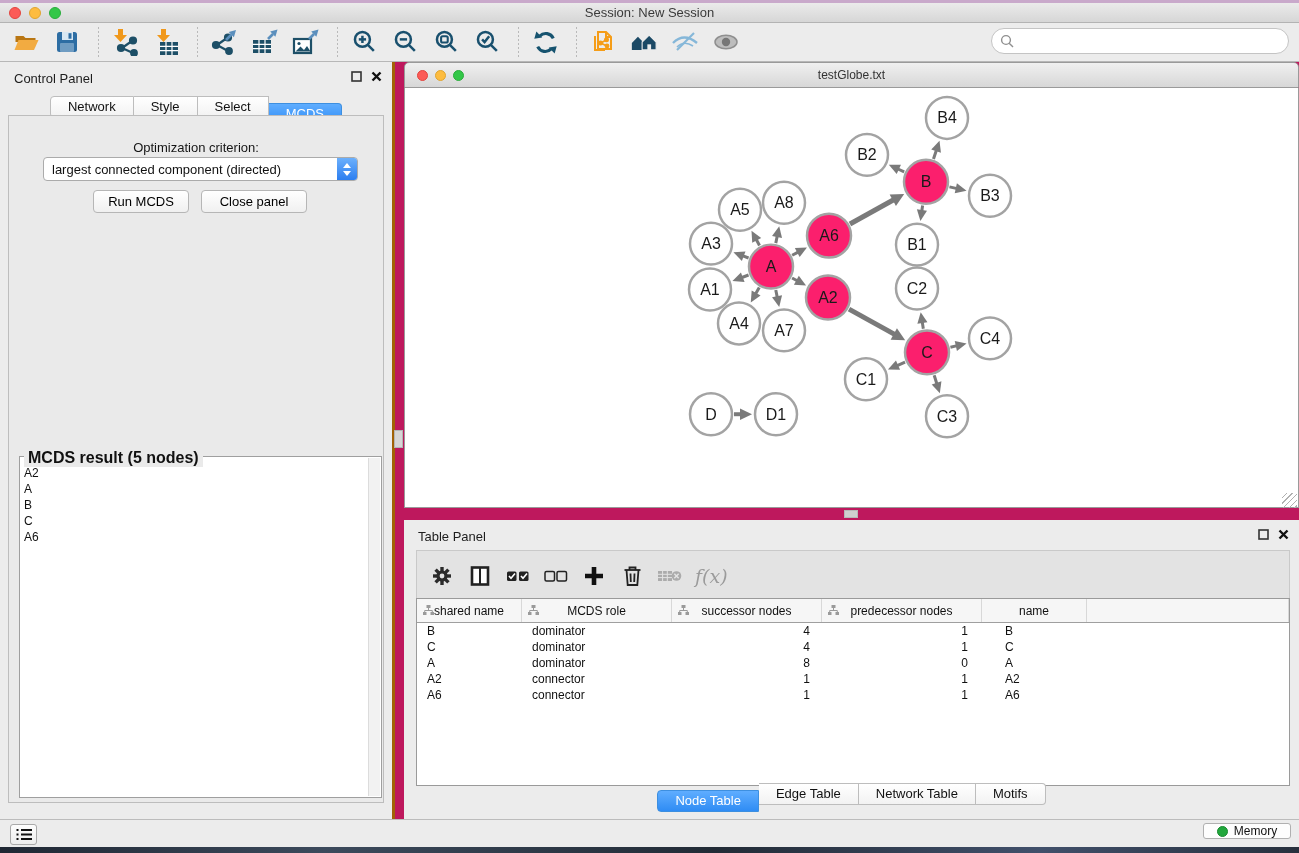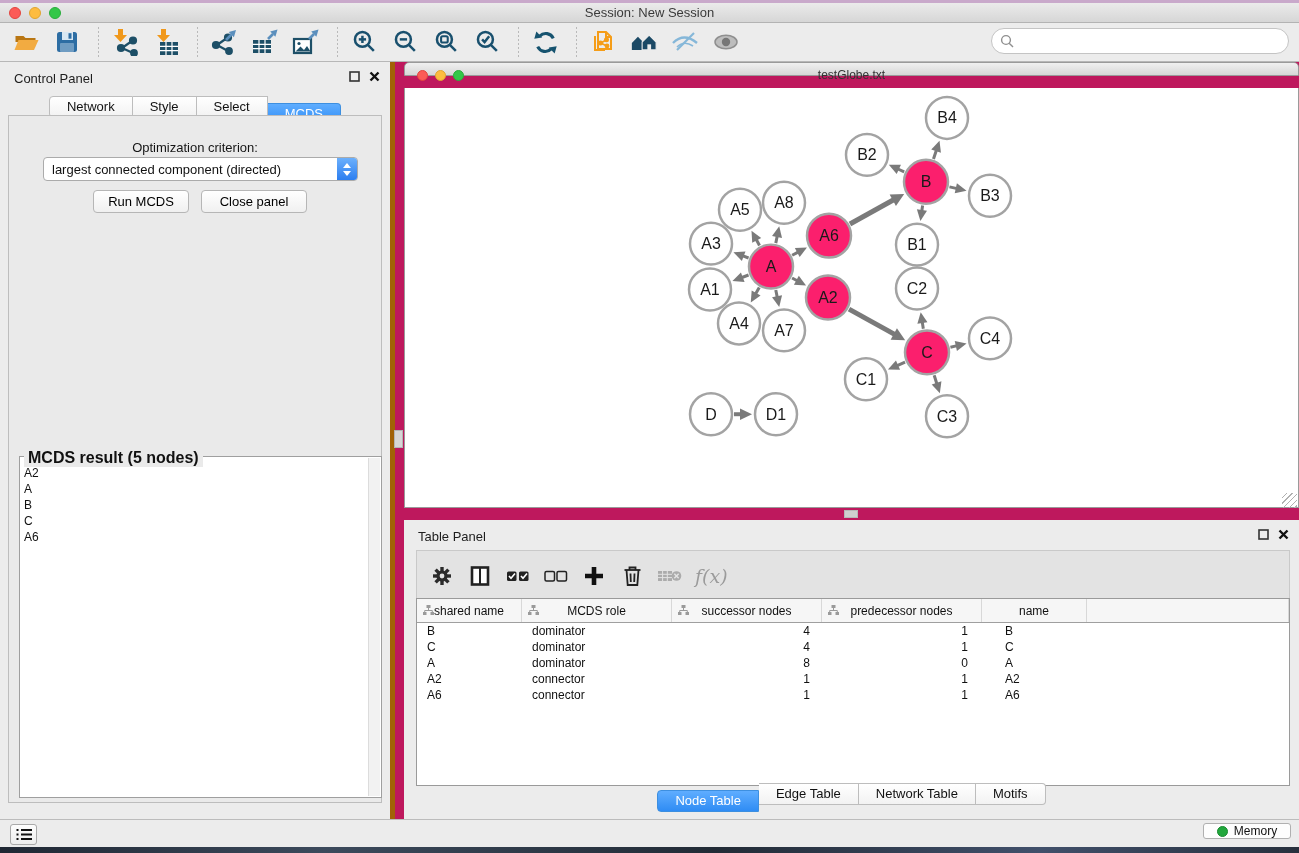--- a/index.html
+++ b/index.html
@@ -15,21 +15,21 @@
   .light.red{background:#fc5b57;border:1px solid #e2453f;box-sizing:border-box;}
   .light.yellow{background:#fdbc40;border:1px solid #e0a530;box-sizing:border-box;}
   .light.green{background:#33c748;border:1px solid #2aad3c;box-sizing:border-box;}
   
   .toolbar{position:absolute;top:23px;left:0;right:0;height:39px;background:#ececec;border-bottom:1px solid #b7b7b7;display:flex;align-items:center;padding-left:12px;box-sizing:border-box;}
   .tb-btn{width:28px;height:28px;margin-right:13px;display:flex;align-items:center;justify-content:center;}
   .tb-sep{width:1px;height:30px;margin:0 12px 0 4px;background-image:repeating-linear-gradient(#b9b9b9 0 2px,transparent 2px 4px);}
   .search-box{position:absolute;right:10px;top:28px;width:298px;height:26px;background:#fff;border:1px solid #c4c4c4;border-radius:13px;display:flex;align-items:center;padding-left:8px;box-sizing:border-box;}
   .search-box input{border:none;outline:none;flex:1;font-size:13px;font-family:"Liberation Sans",sans-serif;background:transparent;margin-left:5px;}
   
-  .control-panel{position:absolute;top:62px;left:0;width:395px;bottom:33px;background:#ececec;border-right:5px solid #a16207;box-sizing:border-box;}
+  .control-panel{position:absolute;top:62px;left:0;width:395px;bottom:33px;background:#ececec;border-right:3px solid #a16207;box-sizing:border-box;}
   .panel-title{position:absolute;left:14px;top:9px;font-size:13px;color:#1d1d1d;}
   .panel-icons{position:absolute;right:10px;top:9px;display:flex;gap:9px;align-items:center;}
   .cp-tabs{position:absolute;top:34px;left:0;right:0;display:flex;justify-content:center;}
   .seg{display:flex;}
   .seg .tab{height:20px;line-height:20px;padding:0 17px;font-size:13px;background:linear-gradient(#ffffff,#f2f2f2);border:1px solid #bdbdbd;border-left:none;color:#111;}
   .seg .tab:first-child{border-left:1px solid #bdbdbd;border-radius:4px 0 0 4px;}
   .seg .tab:last-child{border-radius:0 4px 4px 0;}
   .seg .tab.active{background:linear-gradient(#5fadff,#2f8cf4);color:#fff;border-color:#3d8fe0;margin-top:7px;}
   .cp-body{position:absolute;top:53px;left:8px;right:8px;bottom:17px;border:1px solid #bdbdbd;background:#eaeaea;}
   .opt-label{margin-top:24px;text-align:center;font-size:13px;color:#151515;}
@@ -44,21 +44,21 @@
   .result-fieldset{position:absolute;left:10px;top:340px;width:363px;height:342px;border:1px solid #9f9f9f;background:#fff;box-sizing:border-box;}
   .result-legend{position:absolute;top:-8px;left:4px;background:#eaeaea;padding:0 4px;font-size:16px;color:#111;font-weight:bold;}
   .result-list{position:absolute;inset:8px 13px 2px 4px;overflow:hidden;}
   .result-list div{font-size:12px;line-height:16px;}
   .result-scroll{position:absolute;top:1px;bottom:1px;right:1px;width:11px;background:#f2f2f2;border-left:1px solid #dcdcdc;}
   
   .v-grip{position:absolute;left:394px;top:430px;width:9px;height:18px;background:#d6d6d6;border:1px solid #b5b5b5;box-sizing:border-box;}
   .h-grip{position:absolute;left:844px;top:510px;width:14px;height:8px;background:#cfcfcf;border:1px solid #b8b8b8;box-sizing:border-box;}
   
   .network-window{position:absolute;left:404px;top:62px;width:895px;height:448px;}
-  .nw-titlebar{position:absolute;top:0;left:0;right:0;height:14px;background:linear-gradient(#f0f0f0,#d7d7d7);border:1px solid #9a9a9a;border-radius:5px 5px 0 0;box-sizing:border-box;}
+  .nw-titlebar{position:absolute;top:0;left:0;right:0;height:26px;background:linear-gradient(#f0f0f0,#d7d7d7);border:1px solid #9a9a9a;border-radius:5px 5px 0 0;box-sizing:border-box;}
   .nw-titlebar .title{position:absolute;left:0;right:0;text-align:center;font-size:12px;line-height:25px;color:#333;}
   .nw-lights{position:absolute;left:12px;top:7px;display:flex;gap:7px;}
   .nw-lights .light{width:11px;height:11px;}
   .nw-canvas{position:absolute;top:26px;left:0;right:0;bottom:2px;background:#fff;border:1px solid #9a9a9a;border-top:none;box-sizing:border-box;}
   .nw-canvas svg{display:block;width:100%;height:100%;}
   .resize-grip{position:absolute;right:2px;bottom:2px;width:15px;height:15px;background:repeating-linear-gradient(135deg,transparent 0 3px,#b0b0b0 3px 4px);}
   
   .table-panel{position:absolute;left:404px;top:520px;right:0;bottom:33px;background:#ececec;}
   .tp-toolbar{position:absolute;top:30px;left:12px;right:9px;height:52px;background:#e3e3e3;border:1px solid #c9c9c9;display:flex;align-items:center;padding-left:12px;box-sizing:border-box;}
   .tp-tb-btn{height:26px;min-width:26px;margin-right:12px;display:flex;align-items:center;justify-content:center;}

